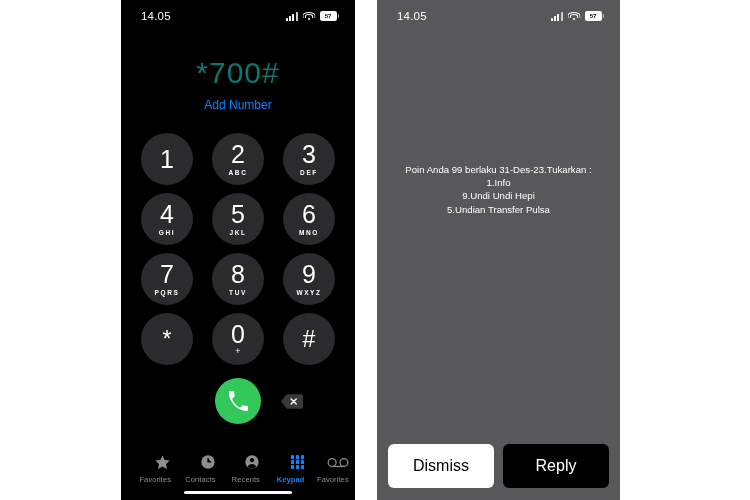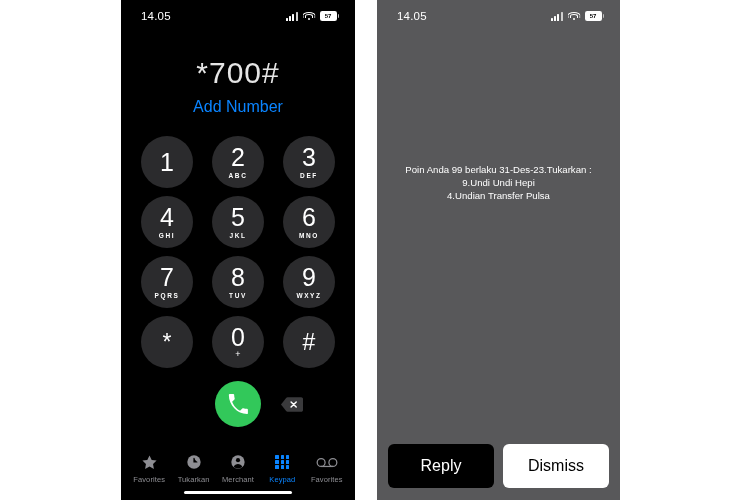--- a/index.html
+++ b/index.html
@@ -34,23 +34,23 @@
   .wifi span:nth-child(3){width:2px;height:2px;top:6px;background:#fff;
     border-radius:50%;border:none;}
   .batt{display:flex;align-items:center;gap:1px;}
   .batt-body{width:17px;height:9.5px;background:#fff;border-radius:2.2px;
     display:flex;align-items:center;justify-content:center;}
   .batt-num{font-size:6px;color:#000;font-weight:bold;line-height:1;}
   .batt-cap{width:1.4px;height:4px;background:#bdbdbd;border-radius:0 1px 1px 0;}
 
   
   .dial-display{text-align:center;padding-top:30px;}
-  .dial-number{color:#e5e5e5;font-size:30px;font-weight:300;letter-spacing:1px;
+  .dial-number{color:#0f766e;font-size:30px;font-weight:300;letter-spacing:1px;
     line-height:1;}
-  .add-number{color:#0a84ff;font-size:16px;margin-top:10px;display:inline-block;}
+  .add-number{color:#0a84ff;font-size:12px;margin-top:10px;display:inline-block;}
 
   
   .keypad{margin-top:20px;display:grid;grid-template-columns:repeat(3,52px);
     justify-content:center;gap:8px 19px;}
   .key{width:52px;height:52px;border-radius:50%;background:#2b2b2d;
     display:flex;flex-direction:column;align-items:center;justify-content:center;}
   .key-digit{color:#fff;font-size:25px;font-weight:300;line-height:1;}
   .key-sub{color:#fff;font-size:6.5px;letter-spacing:1.6px;margin-top:2px;
     font-weight:600;}
   .key-sym{color:#fff;font-size:23px;font-weight:400;line-height:1;}
@@ -61,24 +61,24 @@
     justify-content:center;position:relative;height:46px;}
   .call-btn{width:46px;height:46px;border-radius:50%;background:#32c85a;
     display:flex;align-items:center;justify-content:center;}
   .del-btn{position:absolute;left:160px;top:50%;transform:translateY(-50%);
     width:22px;height:14px;display:flex;align-items:center;}
 
   
   .tabbar{position:absolute;bottom:16px;left:0;width:100%;display:flex;
     justify-content:space-around;align-items:flex-end;padding:0 6px;
     box-sizing:border-box;}
-  .tab{display:flex;flex-direction:column;align-items:center;gap:4px;width:44px;}
+  .tab{display:flex;flex-direction:column;align-items:flex-end;gap:4px;width:44px;}
   .tab-ico{height:18px;display:flex;align-items:center;justify-content:center;}
   .tab-label{font-size:7.5px;color:#8e8e93;letter-spacing:.1px;}
-  .tab.active .tab-label{color:#0a84ff;font-weight:normal;}
+  .tab.active .tab-label{color:#0a84ff;font-weight:bold;}
   .dotgrid{display:grid;grid-template-columns:repeat(3,3.4px);gap:1.8px;}
   .dotgrid i{width:3.4px;height:3.4px;background:#0a84ff;border-radius:.5px;}
   .home-ind{position:absolute;bottom:6px;left:50%;transform:translateX(-50%);
     width:108px;height:3px;background:#fff;border-radius:2px;}
 
   
   .ussd-body{position:absolute;top:0;left:0;right:0;bottom:0;}
   .ussd-text{position:absolute;top:163px;left:0;width:100%;text-align:center;
     color:#ffffff;font-size:9.6px;line-height:13.2px;padding:0 10px;
     box-sizing:border-box;}
@@ -196,31 +196,31 @@
         </div>
         <div class="tab-label">Favorites</div>
       </div>
       <div class="tab">
         <div class="tab-ico">
           <svg width="16" height="16" viewBox="0 0 24 24">
               <circle cx="12" cy="12" r="10" fill="#8e8e93"></circle>
               <path stroke="#000" stroke-width="1.8" stroke-linecap="round" d="M12 6.5V12h4.3"></path>
             </svg>
         </div>
-        <div class="tab-label">Tukarkan</div>
+        <div class="tab-label">Contacts</div>
       </div>
       <div class="tab">
         <div class="tab-ico">
           <svg width="16" height="16" viewBox="0 0 24 24">
               <circle cx="12" cy="12" r="10" fill="#8e8e93"></circle>
               <circle cx="12" cy="9.2" r="3.1" fill="#000"></circle>
               <path fill="#000" d="M5.6 19.3c1.2-2.7 3.6-4.2 6.4-4.2s5.2 1.5 6.4 4.2c-1.7 1.6-4 2.5-6.4 2.5s-4.7-.9-6.4-2.5z"></path>
             </svg>
         </div>
-        <div class="tab-label">Merchant</div>
+        <div class="tab-label">Recents</div>
       </div>
       <div class="tab active">
         <div class="tab-ico">
           <div class="dotgrid">
               <i></i>
               <i></i>
               <i></i>
               <i></i>
               <i></i>
               <i></i>
@@ -267,24 +267,25 @@
               <span class="batt-num">57</span>
             </div>
           <div class="batt-cap"></div>
         </div>
       </div>
     </div>
 
     <div class="ussd-body">
       <div class="ussd-text">
         <div>Poin Anda 99 berlaku 31-Des-23.Tukarkan :</div>
+        <div>1.Info</div>
         <div>9.Undi Undi Hepi</div>
-        <div>4.Undian Transfer Pulsa</div>
+        <div>5.Undian Transfer Pulsa</div>
       </div>
 
       <div class="ussd-actions">
+        <button class="btn btn-dismiss">Dismiss</button>
         <button class="btn btn-reply">Reply</button>
-        <button class="btn btn-dismiss">Dismiss</button>
       </div>
     </div>
   </div>
 
 </div>
 
 </body></html>

